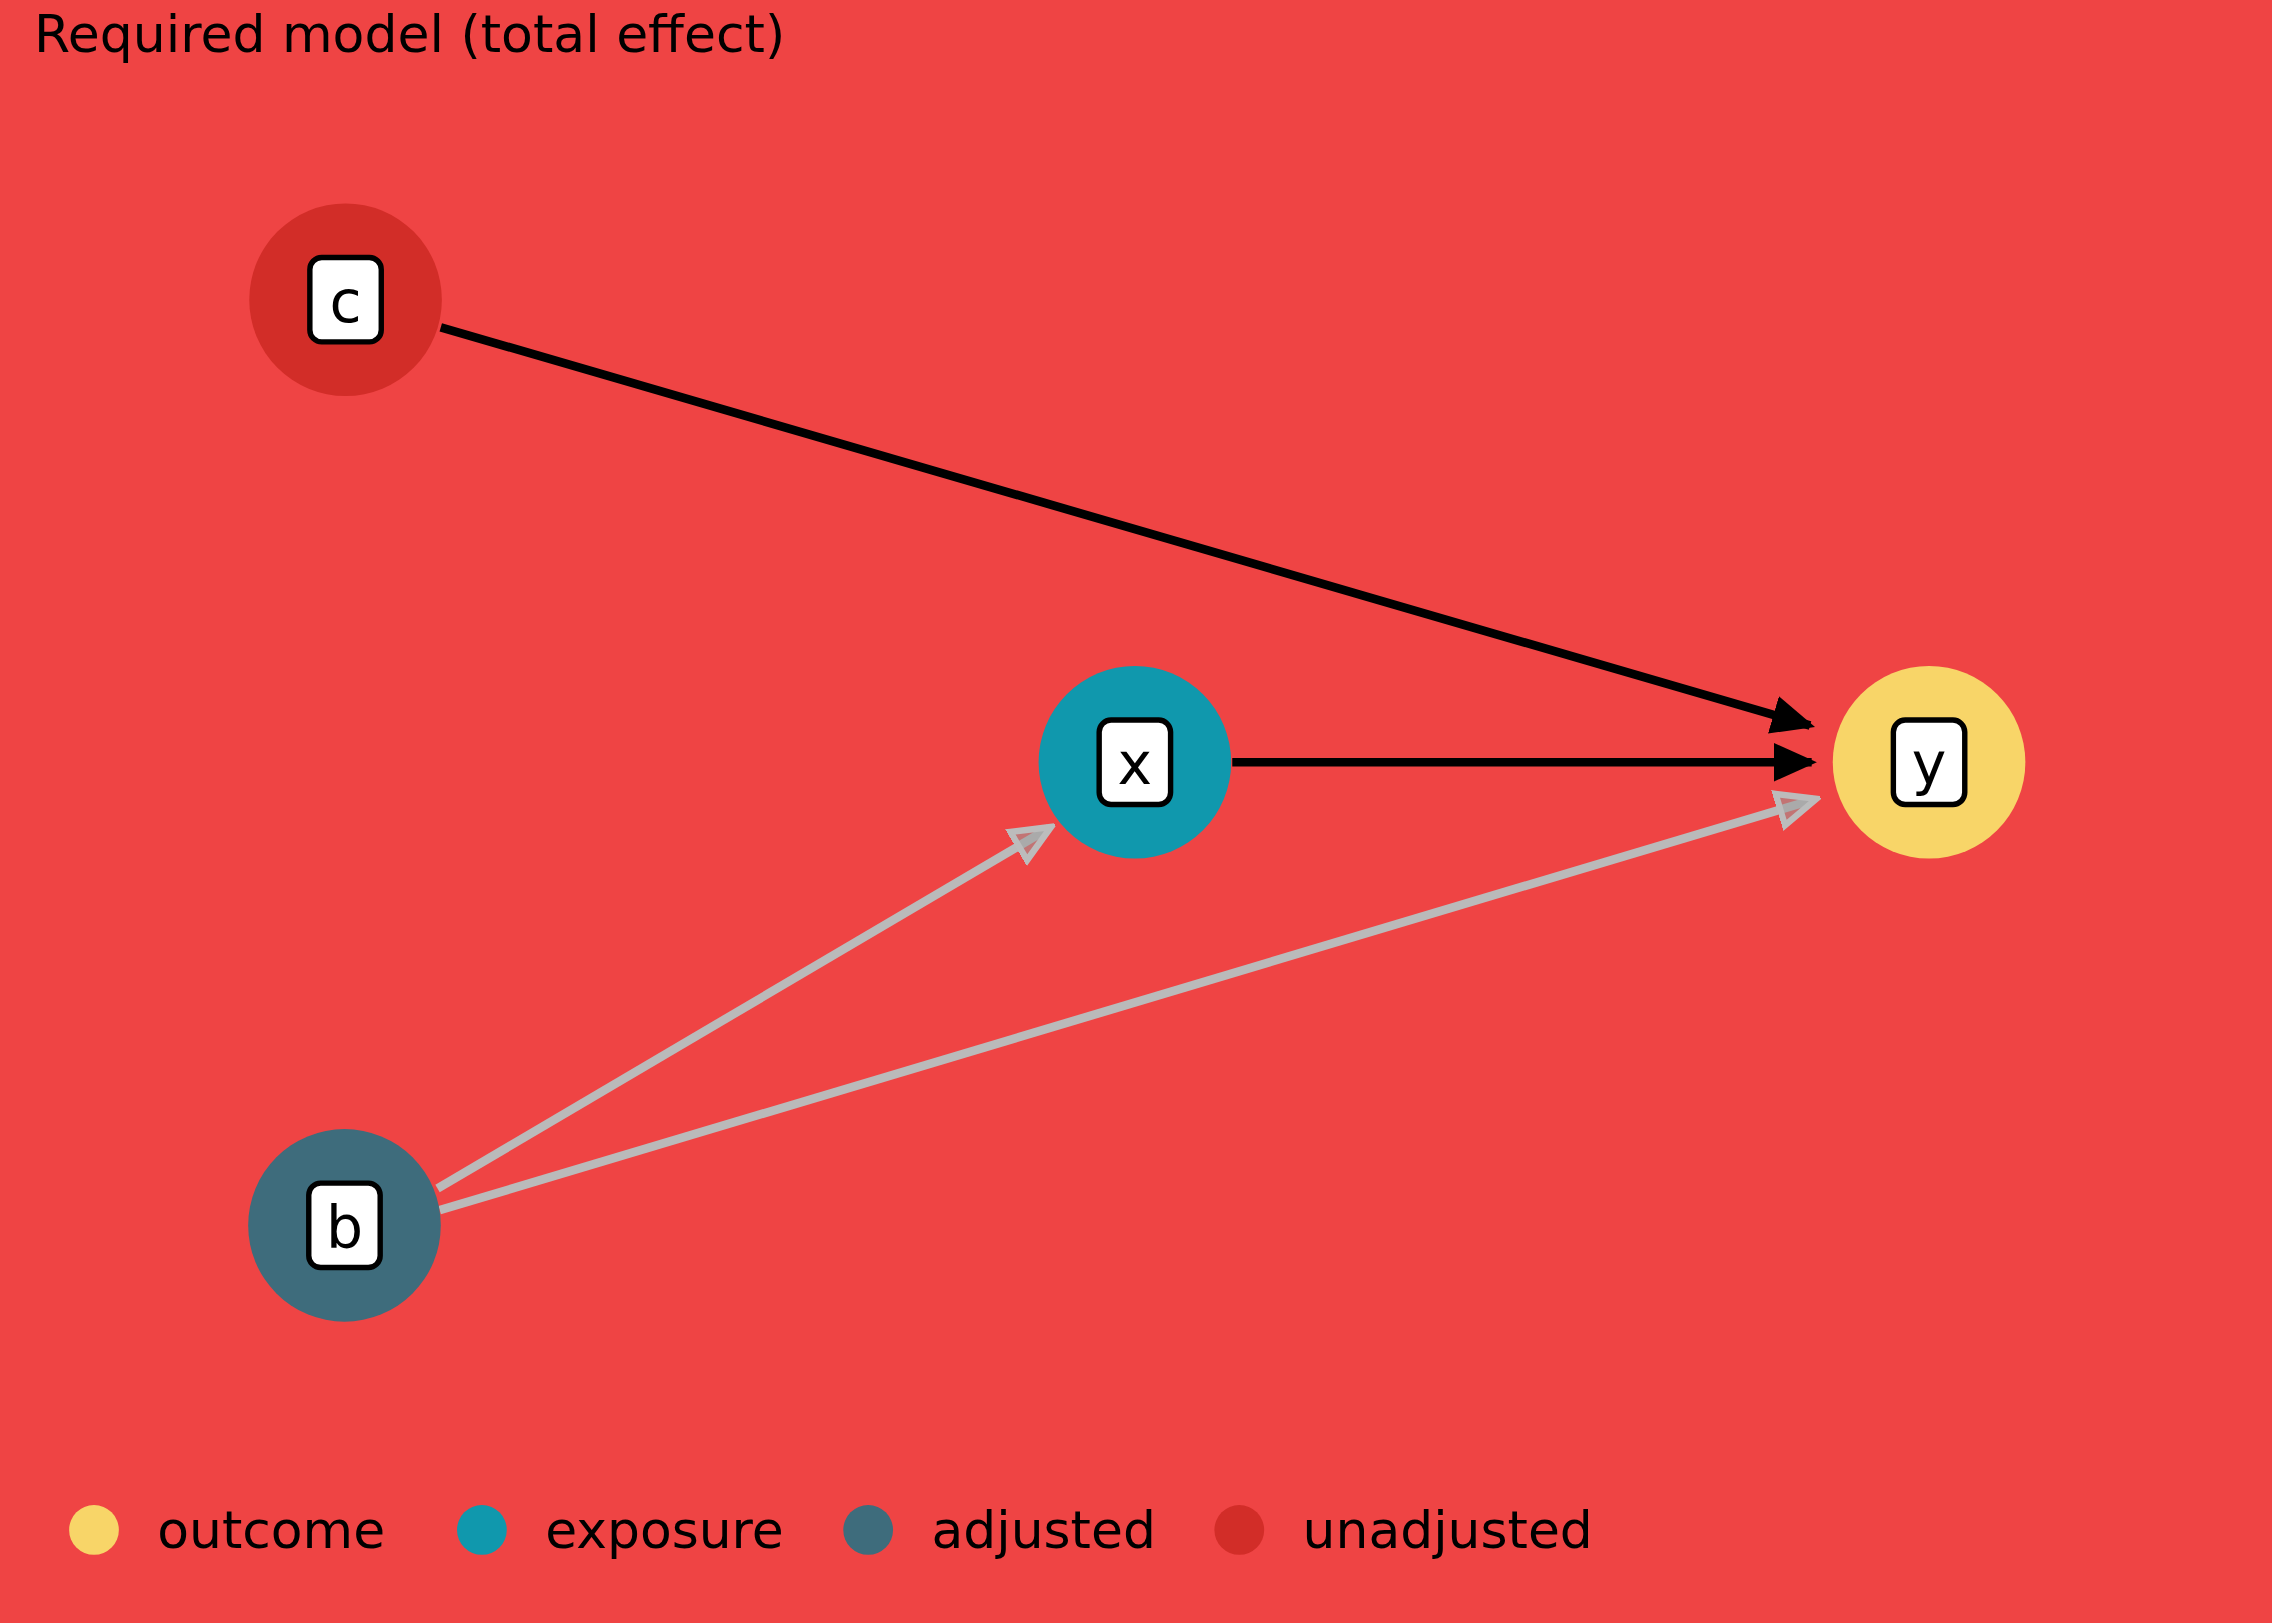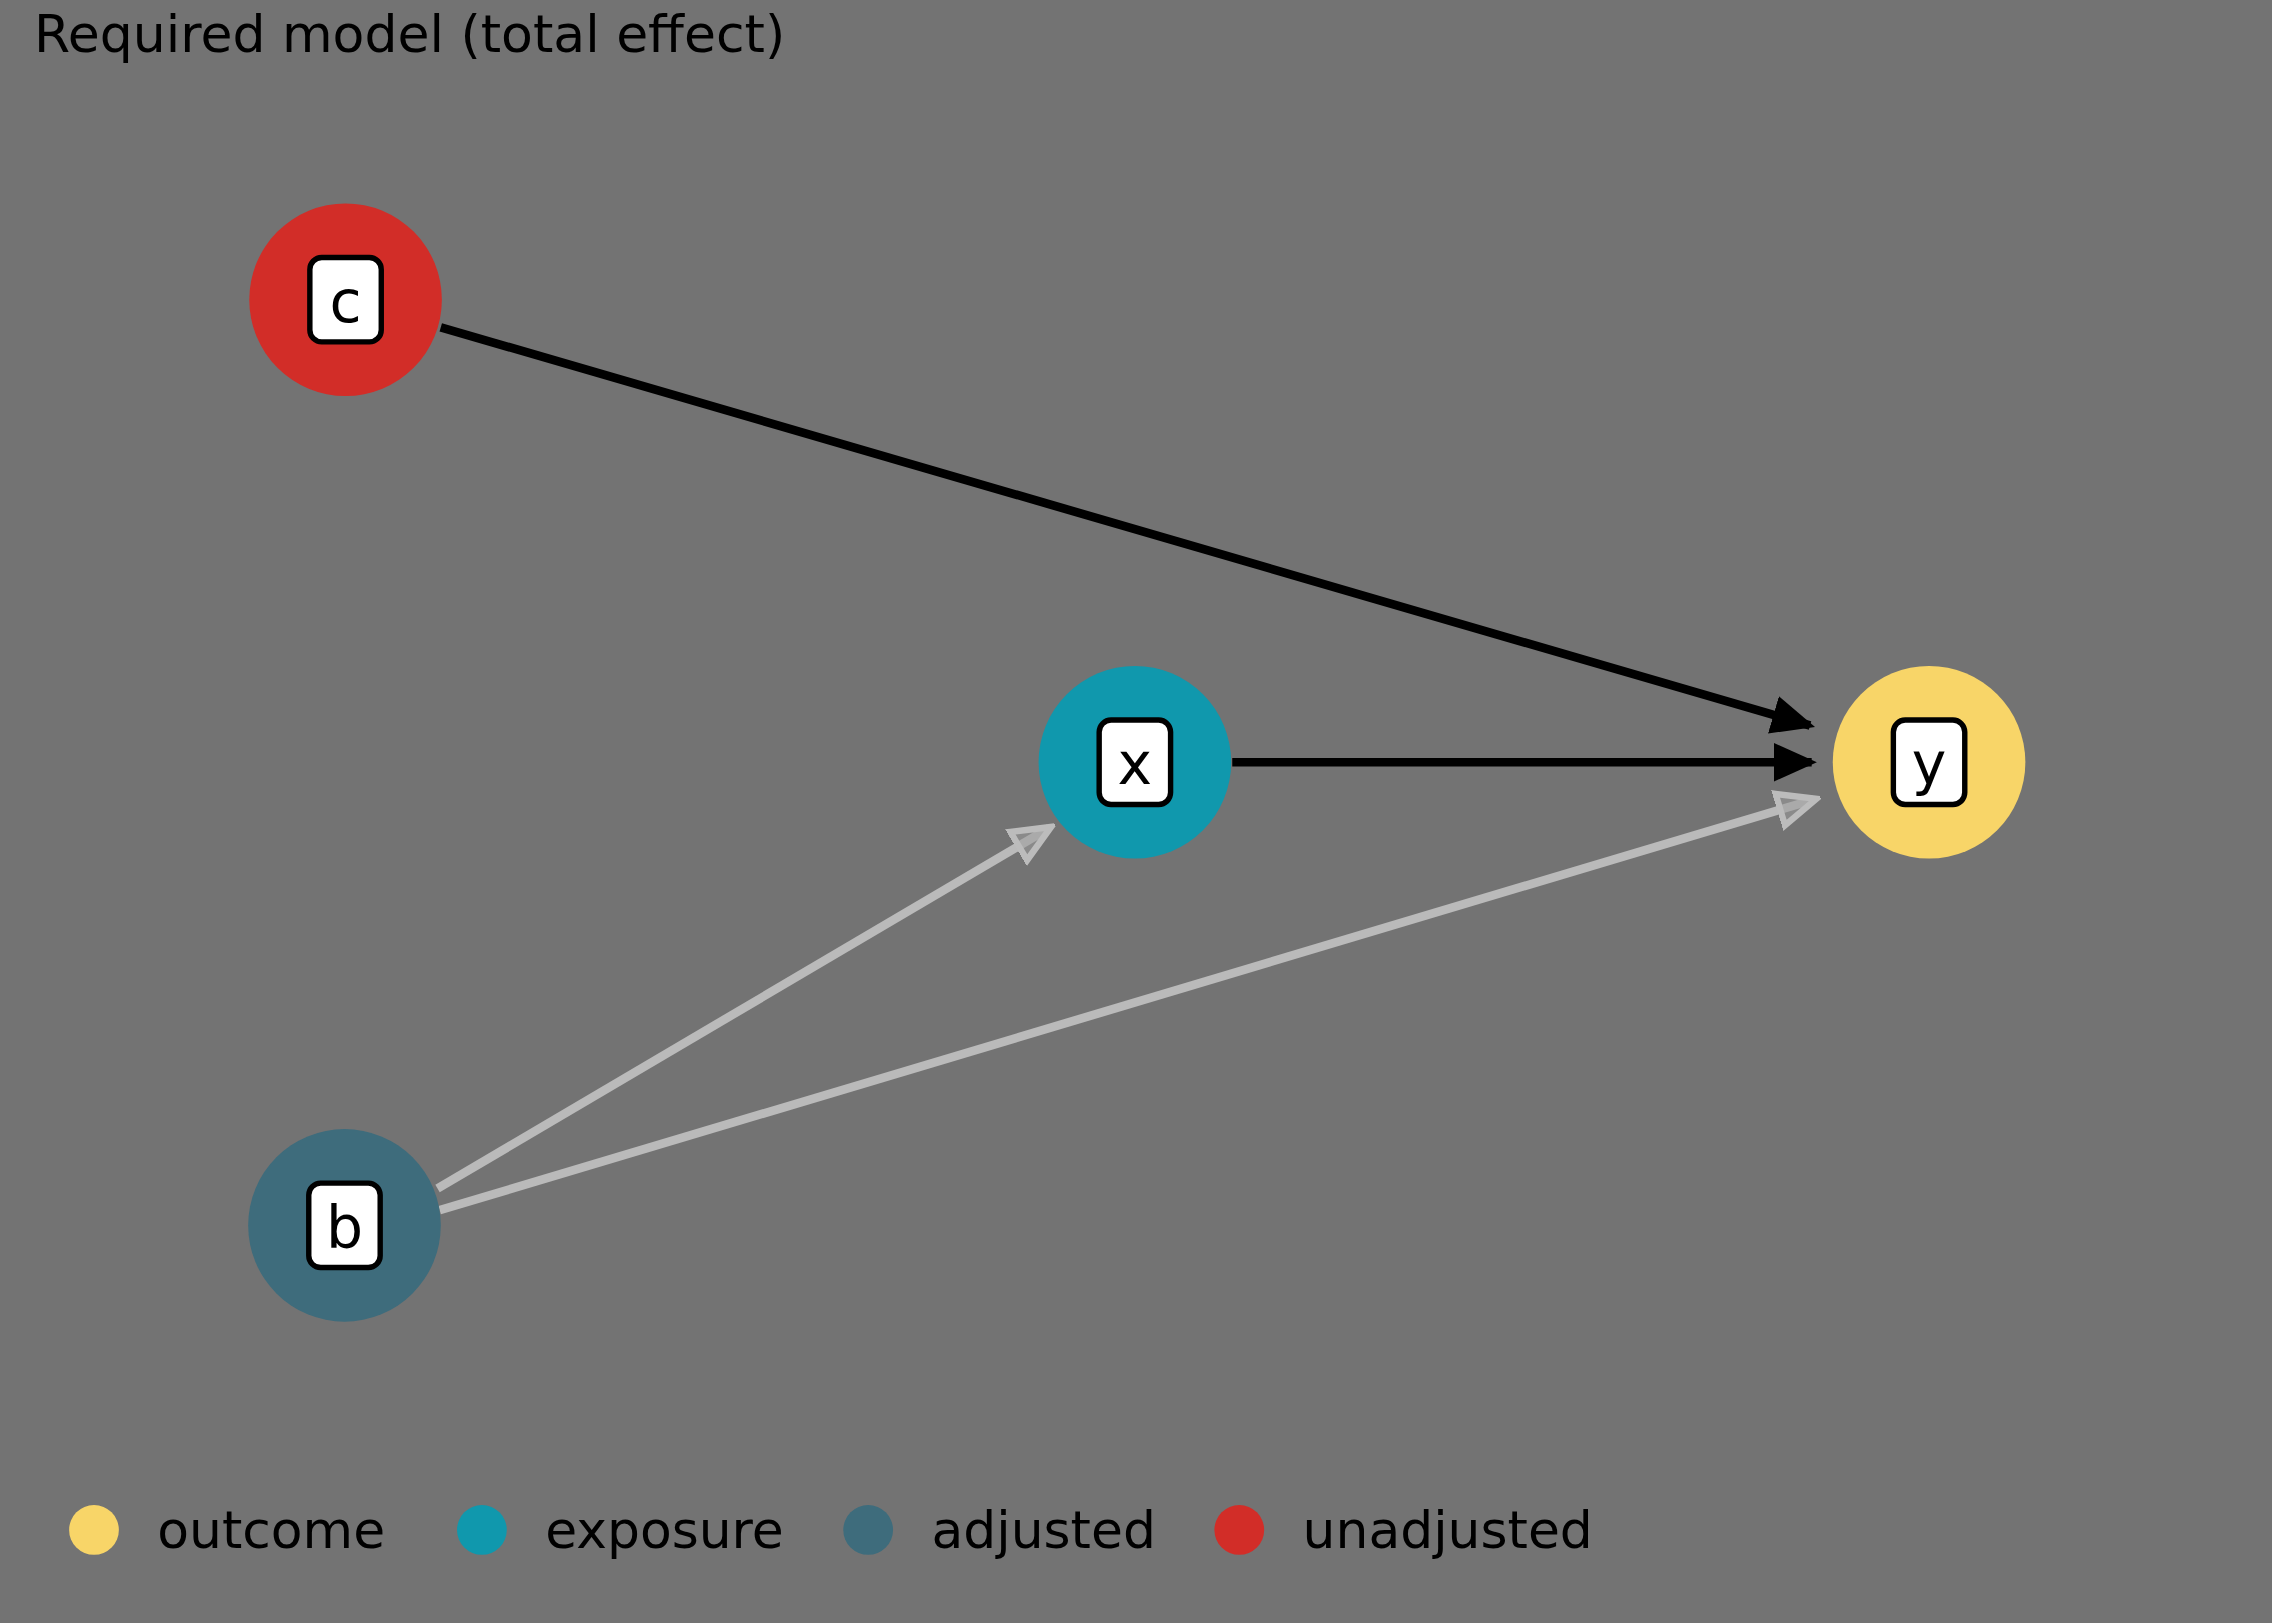--- a/index.html
+++ b/index.html
@@ -10,21 +10,21 @@
   body {
     width: 2273px;
     height: 1623px;
     font-family: "DejaVu Sans", "Liberation Sans", sans-serif;
     overflow: hidden;
   }
   #page {
     position: relative;
     width: 2273px;
     height: 1623px;
-    background: #737373;
+    background: #ef4444;
   }
   #dag-title {
     position: absolute;
     left: 34px;
     top: 7.6px;
     font-size: 52px;
     line-height: 1.0;
     color: #000000;
     font-weight: 400;
     letter-spacing: 0px;

